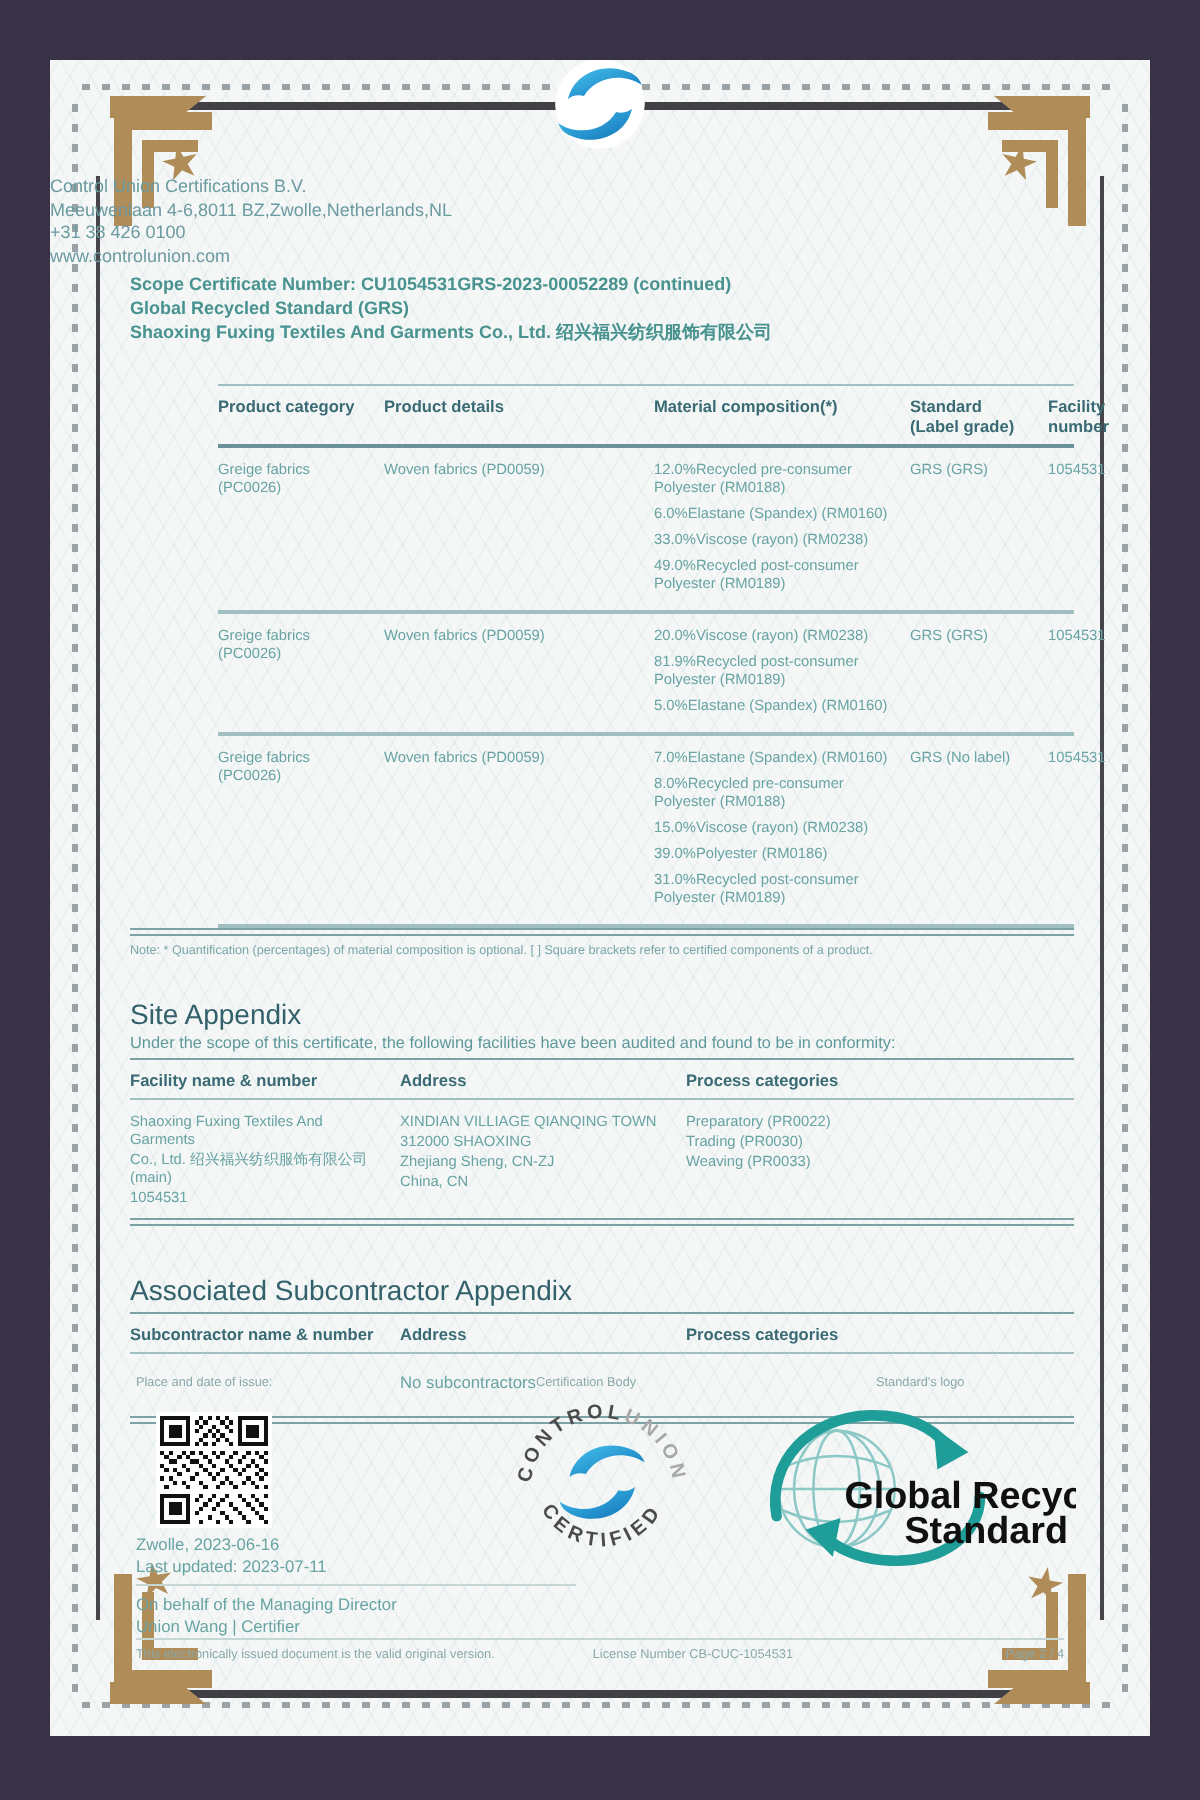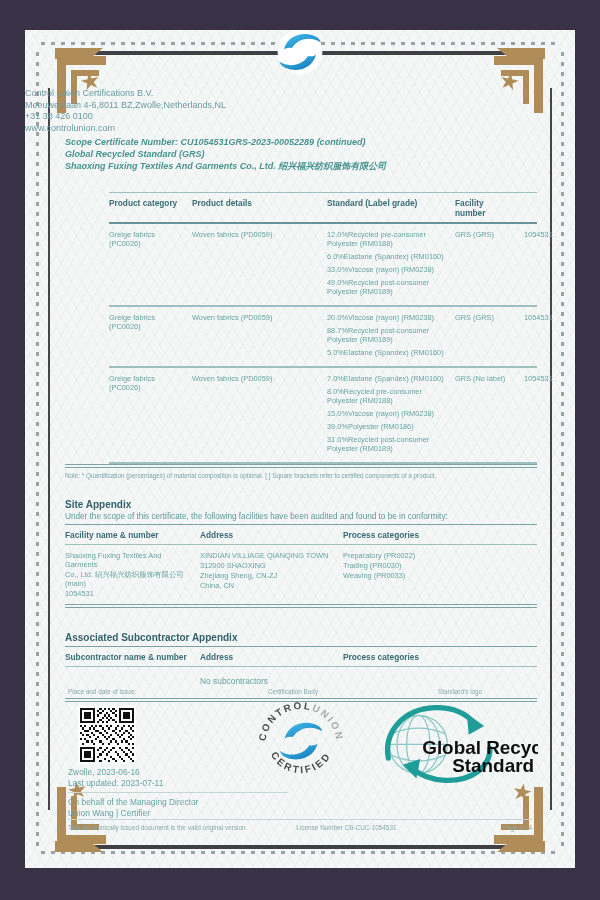--- a/index.html
+++ b/index.html
@@ -30,36 +30,36 @@
   .corner{position:absolute;width:50px;height:56px;}
   .corner .l1{position:absolute;left:0;top:0;width:40px;height:48px;border-left:9px solid #b08c58;border-top:9px solid #b08c58;}
   .corner .l2{position:absolute;left:14px;top:14px;width:22px;height:28px;border-left:6px solid #b08c58;border-top:6px solid #b08c58;}
   .corner.tr{transform:scaleX(-1);}
   .corner.bl{transform:scaleY(-1);}
   .corner.br{transform:scale(-1,-1);}
   .star{position:absolute;color:#b08c58;font-size:23px;line-height:1;}
   
   .logo-top{position:absolute;left:251px;top:-2px;width:48px;height:48px;}
   .org{position:absolute;left:0;right:0;top:58px;color:#6b9aa0;font-size:9px;line-height:11.5px;}
-  .scope{position:absolute;left:40px;top:106px;color:#48928f;font-weight:bold;font-size:9px;line-height:12px;font-style:italic;}
+  .scope{position:absolute;left:40px;top:106px;color:#48928f;font-weight:bold;font-size:9px;line-height:12px;}
   
   .flow{position:absolute;left:40px;top:162px;width:472px;}
   .ptable{width:100%;}
   .grid5{display:grid;grid-template-columns:83px 135px 128px 69px 57px;margin-left:44px;}
   .grid3{display:grid;grid-template-columns:135px 143px 194px;}
   .thead{color:#3a6a74;font-weight:bold;font-size:8.3px;line-height:10px;padding:5px 0 4px 0;}
   .thead>div{padding-right:10px;}
   .ptable .thead{border-top:1px solid #9fc0c2;border-bottom:2px solid #6b929b;}
   .cell{color:#69a3a3;font-size:7.4px;line-height:9px;padding:6px 8px 5px 0;}
   .prow{border-bottom:2px solid #9fbfc0;}
   .prow:last-of-type{border-bottom:none;}
   .cell p{margin:0 0 4px 0;}
   .dbl{border-top:1px solid #7da2a6;border-bottom:1px solid #7da2a6;height:2px;}
   .note{color:#7aa6a8;font-size:6.3px;margin-top:4px;}
-  .sec-title{color:#33616b;font-weight:bold;font-size:10px;}
+  .sec-title{color:#33616b;font-weight:normal;font-size:14px;}
   .sec-sub{color:#5f989b;font-size:8.2px;margin-top:2px;padding-bottom:3px;border-bottom:1px solid #7da2a6;}
   .rule{border-bottom:1px solid #7da2a6;}
   .site .thead{border-bottom:1px solid #9fbfc0;}
   .srow .cell div{margin-bottom:1px;}
   .mt22{margin-top:20px;}
   .mt26{margin-top:24px;}
   
   .flabel{position:absolute;color:#8aa8ab;font-size:6.4px;top:658px;}
   .qr{position:absolute;left:53px;top:676px;width:58px;height:58px;background:#fff;padding:2px;box-sizing:border-box;}
   .issue-block{position:absolute;left:43px;top:737px;color:#69a3a3;font-size:8.4px;line-height:11px;}
@@ -135,20 +135,21 @@
     <div>Global Recycled Standard (GRS)</div>
     <div>Shaoxing Fuxing Textiles And Garments Co., Ltd. 绍兴福兴纺织服饰有限公司</div>
   </div>
 
   <div class="flow">
 
     <div class="ptable">
       <div class="grid5 thead">
         <div>Product category</div>
         <div>Product details</div>
+        <div>Material composition(*)</div>
         <div>Standard (Label grade)</div>
         <div>Facility number</div>
       </div>
 
       <div class="grid5 prow">
         <div class="cell">Greige fabrics (PC0026)</div>
         <div class="cell">Woven fabrics (PD0059)</div>
         <div class="cell">
           <p>12.0%Recycled pre-consumer Polyester (RM0188)</p>
           <p>6.0%Elastane (Spandex) (RM0160)</p>
@@ -157,21 +158,21 @@
         </div>
         <div class="cell">GRS (GRS)</div>
         <div class="cell">1054531</div>
       </div>
 
       <div class="grid5 prow">
         <div class="cell">Greige fabrics (PC0026)</div>
         <div class="cell">Woven fabrics (PD0059)</div>
         <div class="cell">
           <p>20.0%Viscose (rayon) (RM0238)</p>
-          <p>88.7%Recycled post-consumer Polyester (RM0189)</p>
+          <p>81.9%Recycled post-consumer Polyester (RM0189)</p>
           <p>5.0%Elastane (Spandex) (RM0160)</p>
         </div>
         <div class="cell">GRS (GRS)</div>
         <div class="cell">1054531</div>
       </div>
 
       <div class="grid5 prow">
         <div class="cell">Greige fabrics (PC0026)</div>
         <div class="cell">Woven fabrics (PD0059)</div>
         <div class="cell">

